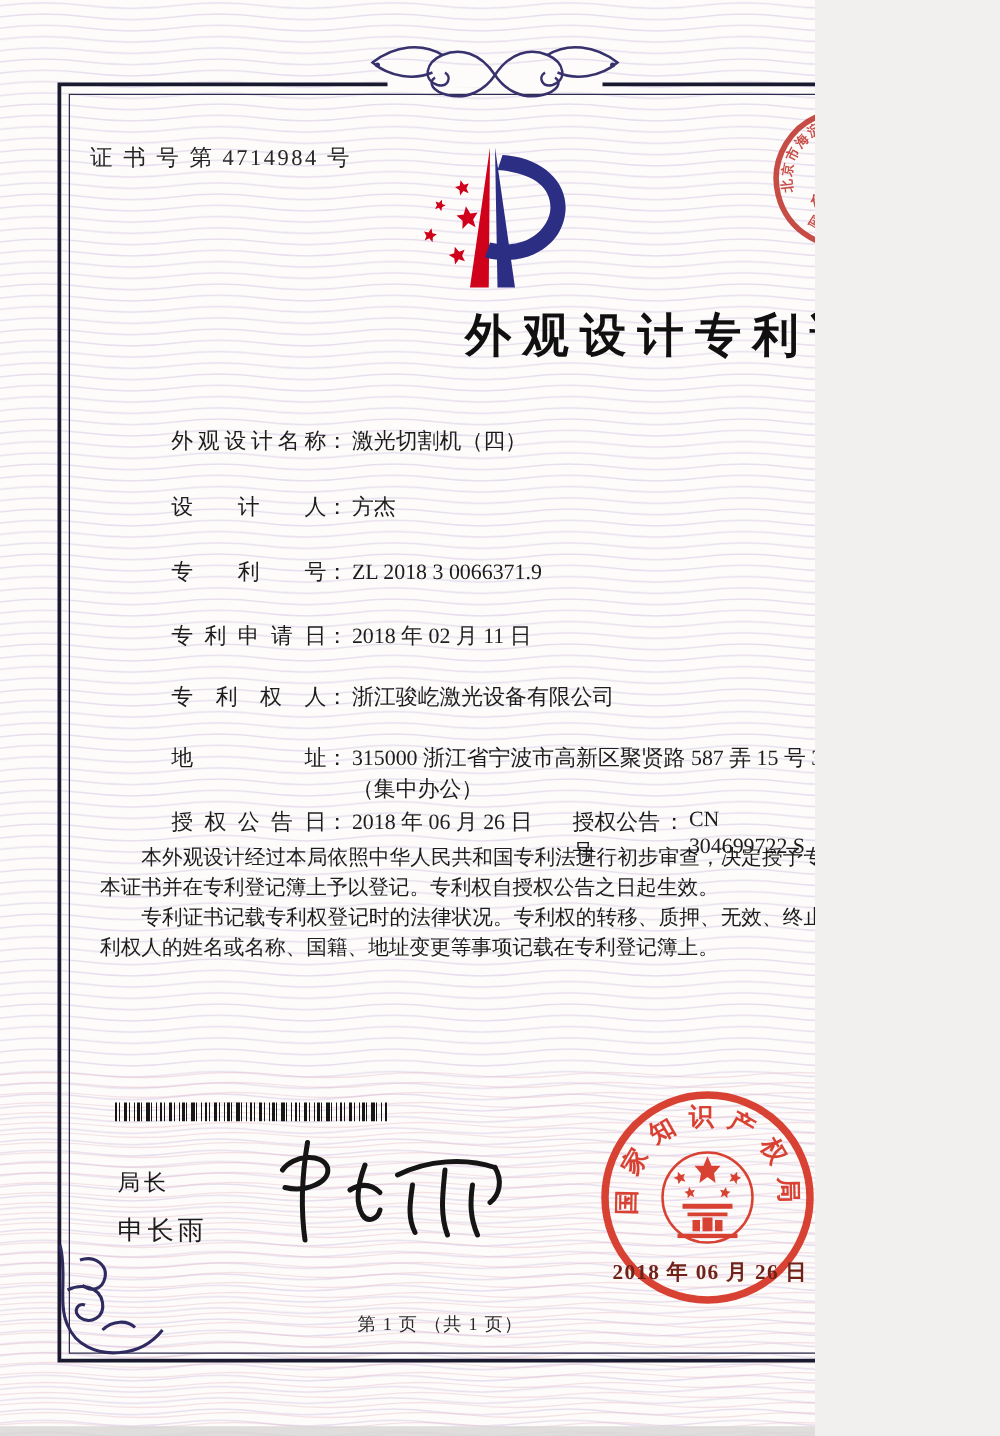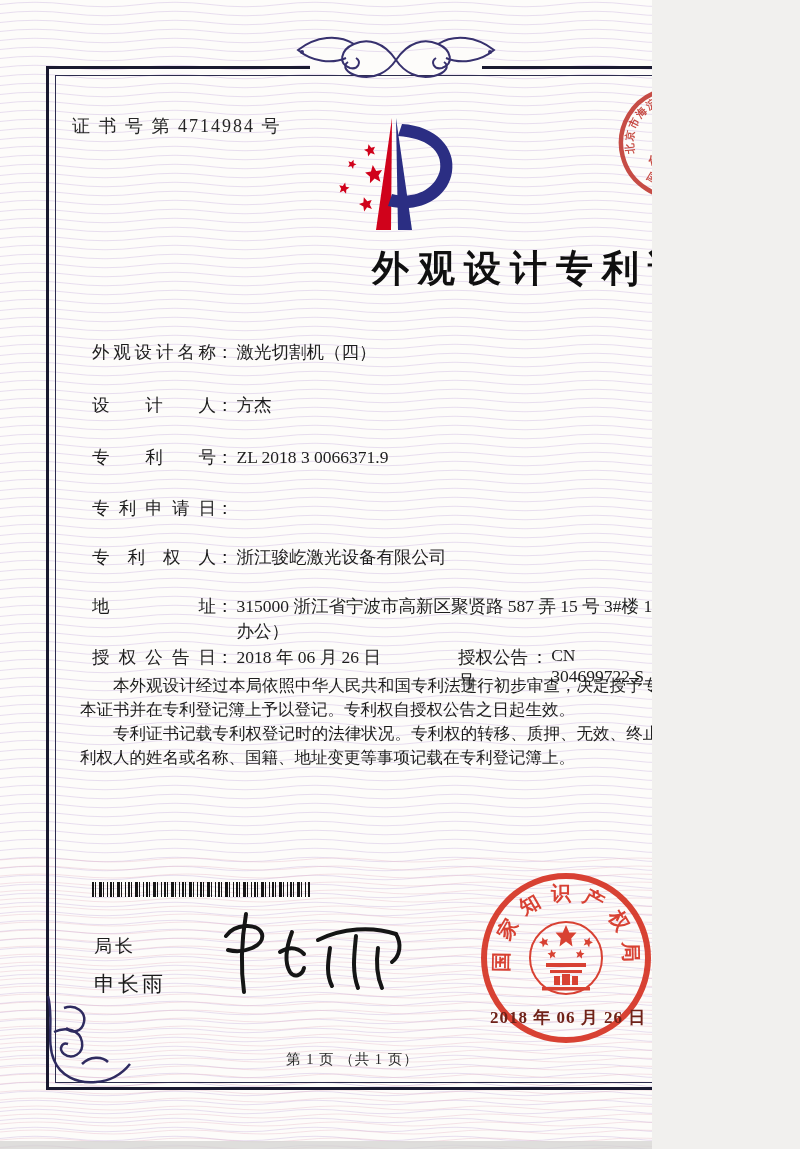--- a/index.html
+++ b/index.html
@@ -14,21 +14,21 @@
   .frame-inner{position:absolute;left:55px;top:75px;width:676px;height:1006px;border:1px solid #2c2c4e;}
 
   
   .certno{left:72px;top:114px;font-size:18px;letter-spacing:2px;color:#262626;}
   .title{left:46px;top:244px;width:694px;text-align:right;font-size:37px;font-weight:bold;
          letter-spacing:9px;color:#101010;}
 
   
   .frow{position:absolute;left:92px;width:648px;display:flex;align-items:flex-start;
         font-size:17.5px;line-height:25px;color:#1d1d1d;}
-  .flabel{display:inline-block;width:124px;text-align:justify;text-align-last:justify;}
+  .flabel{display:inline-block;width:124px;text-align:justify;text-align-last:justify;margin-left:45px;}
   .flabel-plain{display:inline-block;}
   .colon{padding:0 3px 0 0;}
   .fval{flex:1;}
   .grantno{position:absolute;left:458px;top:645px;display:flex;font-size:17.5px;color:#1d1d1d;}
 
   
   .paras{left:80px;top:674px;width:662px;font-size:16.5px;line-height:24px;text-align:justify;color:#1c1c1c;}
   .paras p{margin:0;text-indent:2em;}
 
   
@@ -143,20 +143,21 @@
       <span class="fval">方杰</span>
   </div>
   <div class="frow" style="top:445px">
     <span class="flabel">专利号</span>
       <span class="colon">：</span>
       <span class="fval">ZL 2018 3 0066371.9</span>
   </div>
   <div class="frow" style="top:496px">
     <span class="flabel">专利申请日</span>
       <span class="colon">：</span>
+      <span class="fval">2018 年 02 月 11 日</span>
   </div>
   <div class="frow" style="top:545px">
     <span class="flabel">专利权人</span>
       <span class="colon">：</span>
       <span class="fval">浙江骏屹激光设备有限公司</span>
   </div>
   <div class="frow" style="top:594px">
     <span class="flabel">地址</span>
       <span class="colon">：</span>
       <span class="fval">315000 浙江省宁波市高新区聚贤路 587 弄 15 号 3#楼 11-1（集中办公）</span>

